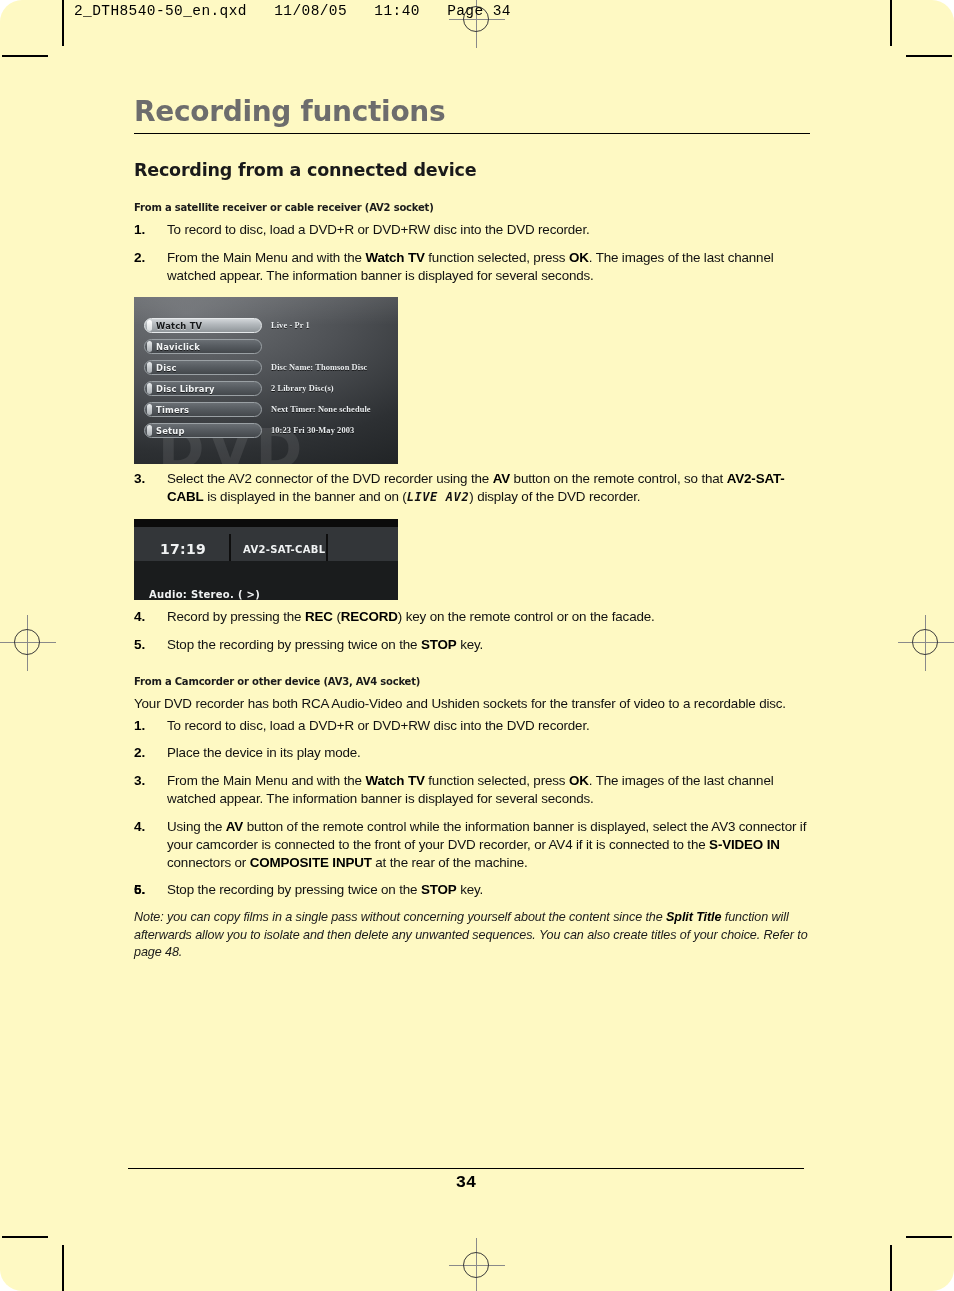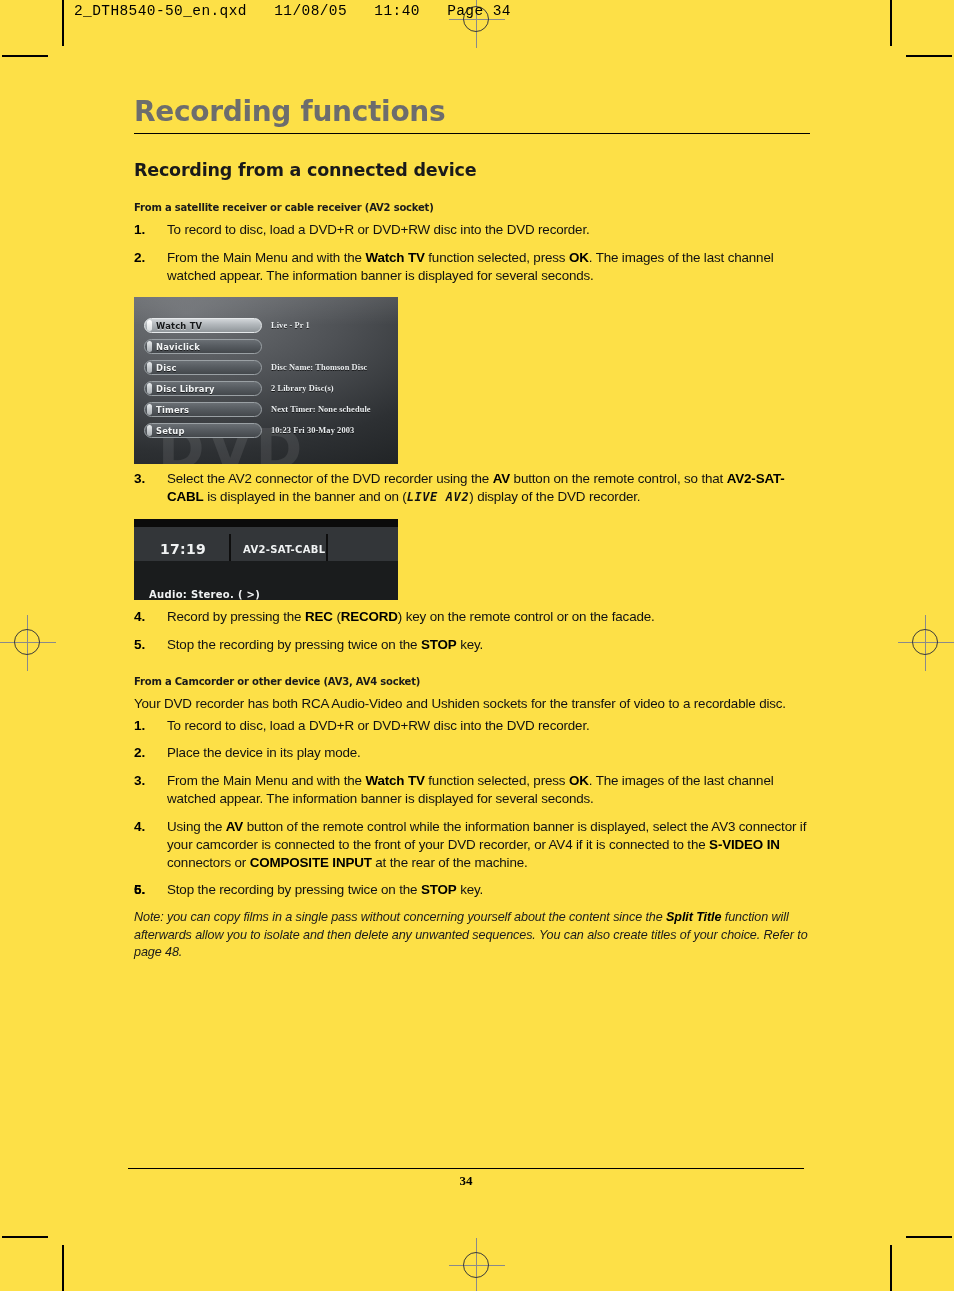--- a/index.html
+++ b/index.html
@@ -8,22 +8,23 @@
     background: #ffffff;
   }
   body {
     font-family: "Liberation Sans", sans-serif;
     color: #000000;
   }
   #page {
     position: relative;
     width: 954px;
     height: 1291px;
-    background: #fde047;
+    background: #fef9c3;
     overflow: hidden;
+    border-radius: 22px;
   }
 
   
   .crop {
     position: absolute;
     background: #000000;
   }
   .crop.v { width: 2px; }
   .crop.h { height: 2px; }
 
@@ -326,23 +327,23 @@
     top: 1168px;
     width: 676px;
   }
   .footer .f-rule {
     border-top: 1.6px solid #000000;
     width: 100%;
   }
   .footer .pageno {
     margin-top: 4px;
     text-align: center;
-    font-family: Liberation Serif, serif;
-    font-weight: bold;
-    font-size: 13px;
+    font-family: Liberation Mono, monospace;
+    font-weight: bold;
+    font-size: 17px;
     color: #000000;
   }
 </style>
 </head>
 <body>
 
 <div id="page">
 
   <div class="crop v" style="left:62px; top:0px; height:46px;"></div>
   <div class="crop h" style="left:2px; top:55px; width:46px;"></div>

